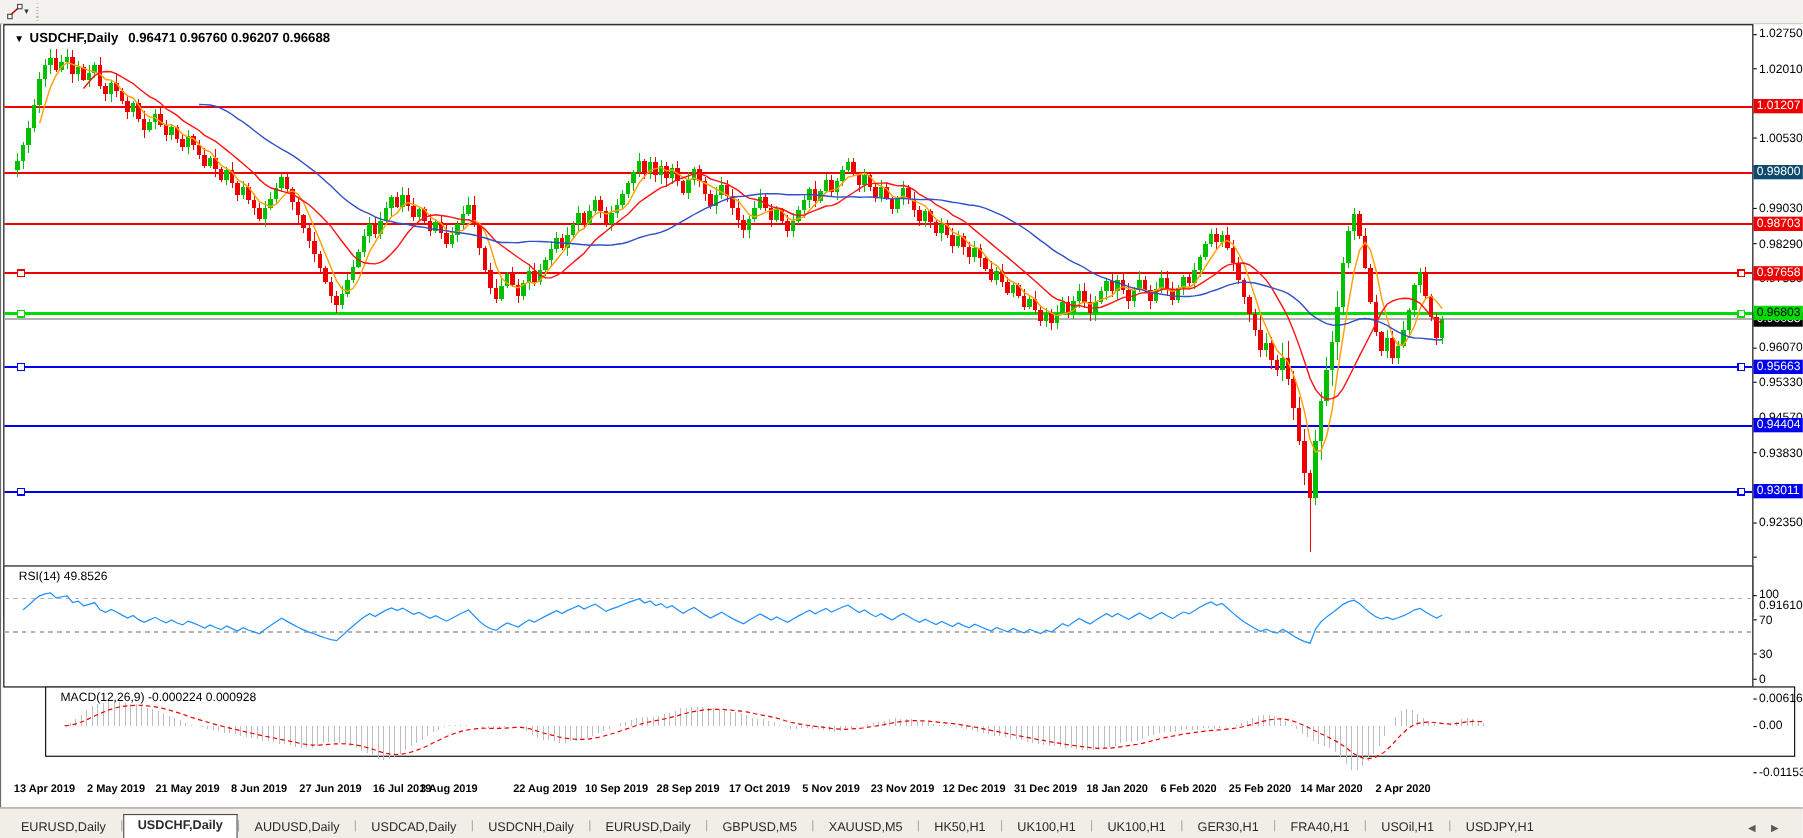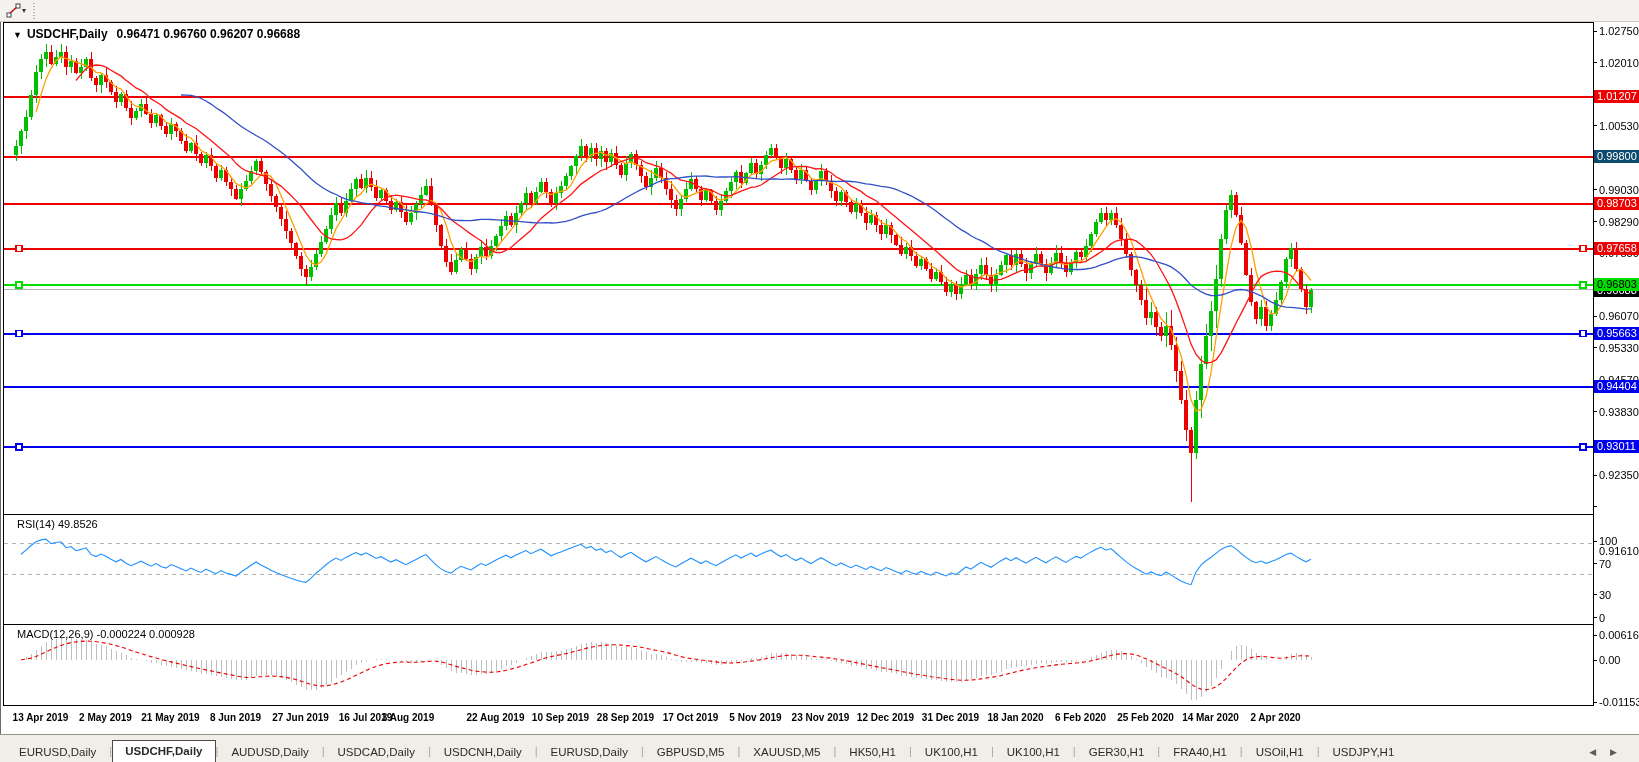--- a/index.html
+++ b/index.html
@@ -12,21 +12,21 @@
   .tool-caret{font-size:8px;color:#333;margin:0 3px 0 0;}
   .tb-grip{width:5px;height:16px;margin:0 4px 0 3px;
            background:repeating-linear-gradient(to bottom,#b9b5ad 0 1px,transparent 1px 3px);
            background-size:2px 100%;background-repeat:no-repeat;background-position:1px 0;}
   .tf-btn{font-size:11px;color:#3c3c3c;padding:2px 7px;margin:0 1px;border:1px solid transparent;cursor:default;}
   .tf-btn.active{background:#e9e7e2;border:1px solid #a8a49c;box-shadow:inset 0 0 1px #fff;}
   
   .panel{position:absolute;left:3px;width:1591px;background:#fff;border:1px solid #000;box-sizing:border-box;}
   #main-panel{top:22px;height:539px;}
   #rsi-panel{top:514px;height:111px;}
-  #macd-panel{top:624px;height:82px;}
+  #macd-panel{top:624px;height:64px;margin-left:38px;}
   #win-left-border{position:absolute;left:0;top:22px;width:1px;height:712px;background:#6b6b6b;}
   .chart-title{position:absolute;left:9px;top:4px;font-size:12px;font-weight:700;color:#000;white-space:nowrap;}
   .chart-title .caret{font-size:9px;margin-right:5px;}
   .chart-title .ohlc{margin-left:9px;font-weight:700;}
   .ind-label{position:absolute;left:13px;top:3px;font-size:11px;color:#000;white-space:nowrap;}
   
   .axis-col{position:absolute;left:1594px;top:0;width:45px;height:762px;}
   .tick-mark{position:absolute;left:0;width:3px;height:1px;background:#000;}
   .tick-label{position:absolute;left:5px;font-size:11px;color:#000;white-space:nowrap;}
   .level-box{position:absolute;left:0;height:13px;font-size:11px;line-height:13px;padding:0 3px;

